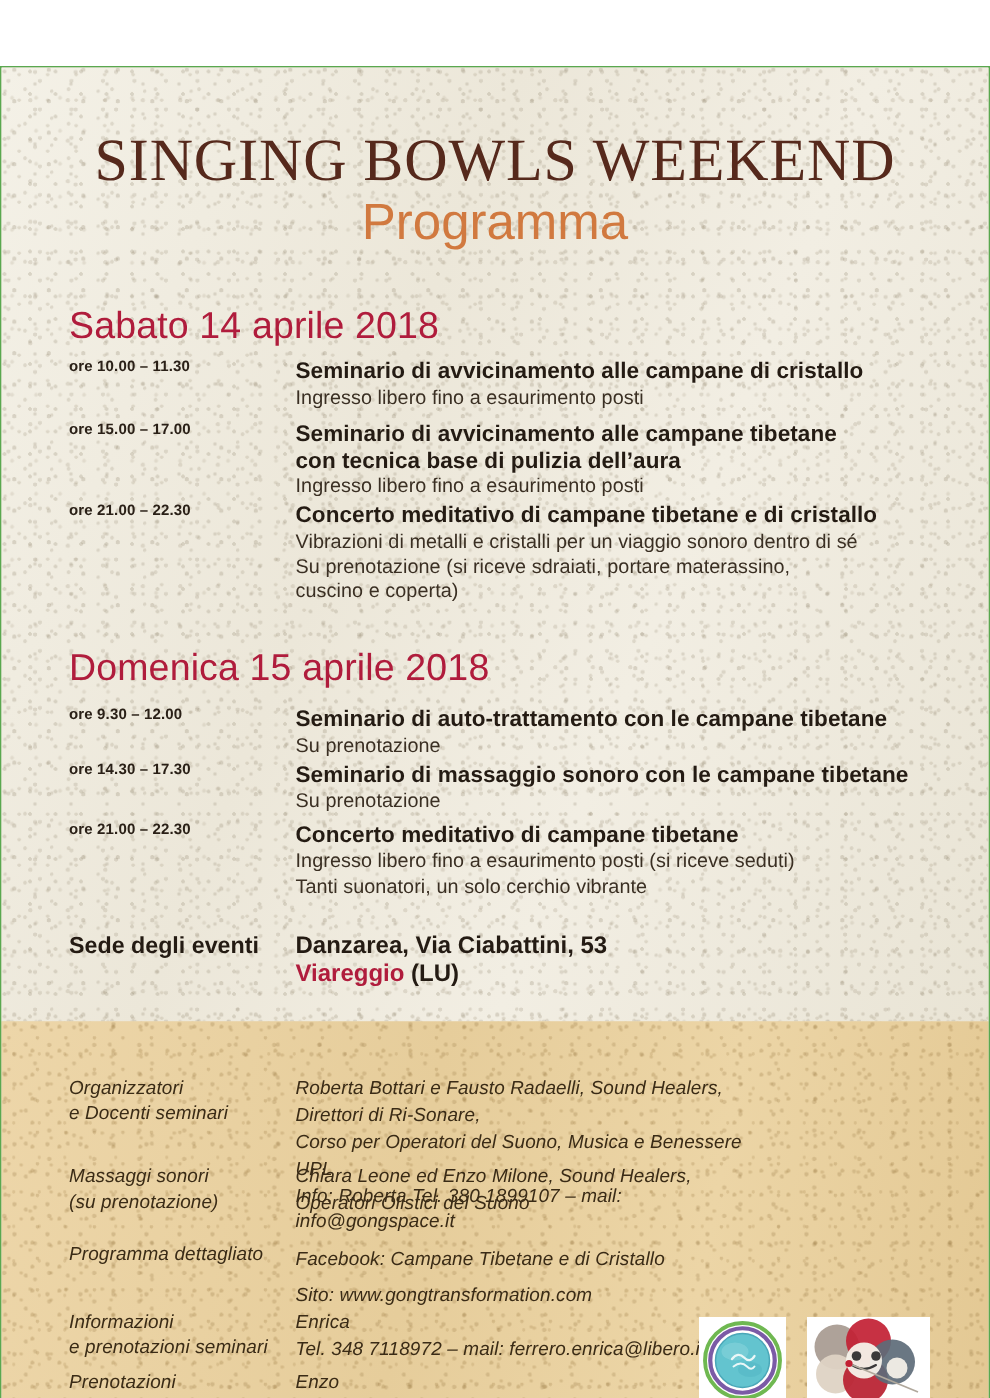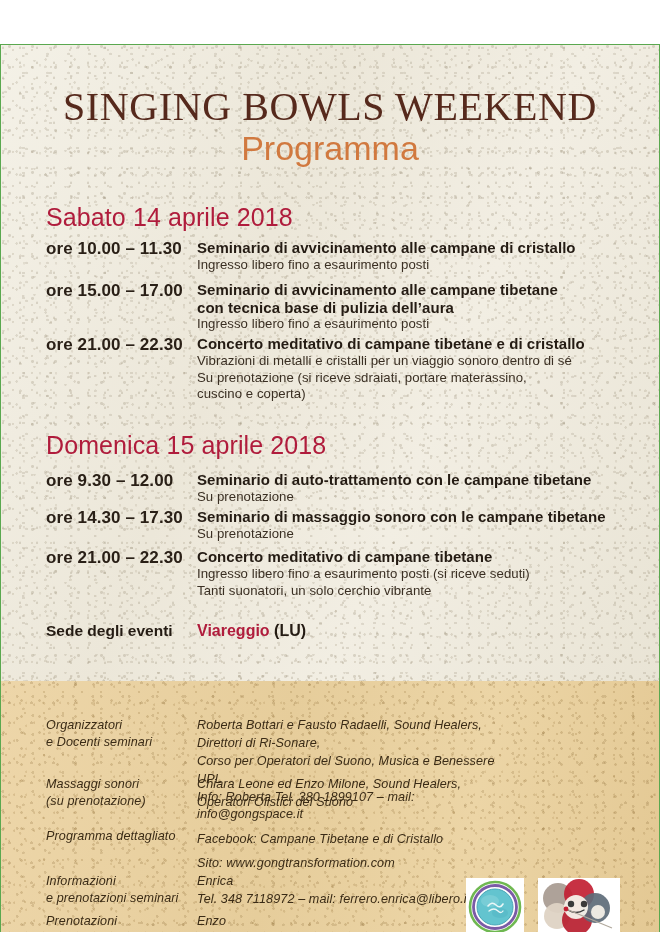--- a/index.html
+++ b/index.html
@@ -120,21 +120,21 @@
   .entry {
     position: absolute;
     left: 45px;
     width: 600px;
   }
   .entry-time {
     position: absolute;
     left: 0;
     top: 0;
     width: 148px;
-    font-size: 17px;
+    font-size: 10px;
     font-weight: bold;
     color: #2a2017;
     letter-spacing: 0.1px;
     white-space: nowrap;
   }
   .entry-body {
     margin-left: 151px;
   }
   .entry-title {
     font-size: 15px;
@@ -281,20 +281,21 @@
       <div class="entry-body">
         <div class="entry-title">Concerto meditativo di campane tibetane</div>
         <div class="entry-note">Ingresso libero fino a esaurimento posti (si riceve seduti)</div>
         <div class="entry-note">Tanti suonatori, un solo cerchio vibrante</div>
       </div>
     </div>
 
     <div class="venue" style="top:576px;">
       <div class="venue-label">Sede degli eventi</div>
       <div class="venue-body">
+        <div class="venue-line1">Danzarea, Via Ciabattini, 53</div>
         <div class="venue-line2"><span class="venue-city">Viareggio</span><span> (LU)</span></div>
       </div>
     </div>
 
     <div class="foot-row" style="top:672px;">
       <div class="foot-label">
         <div>Organizzatori</div>
         <div>e Docenti seminari</div>
       </div>
       <div class="foot-value">

